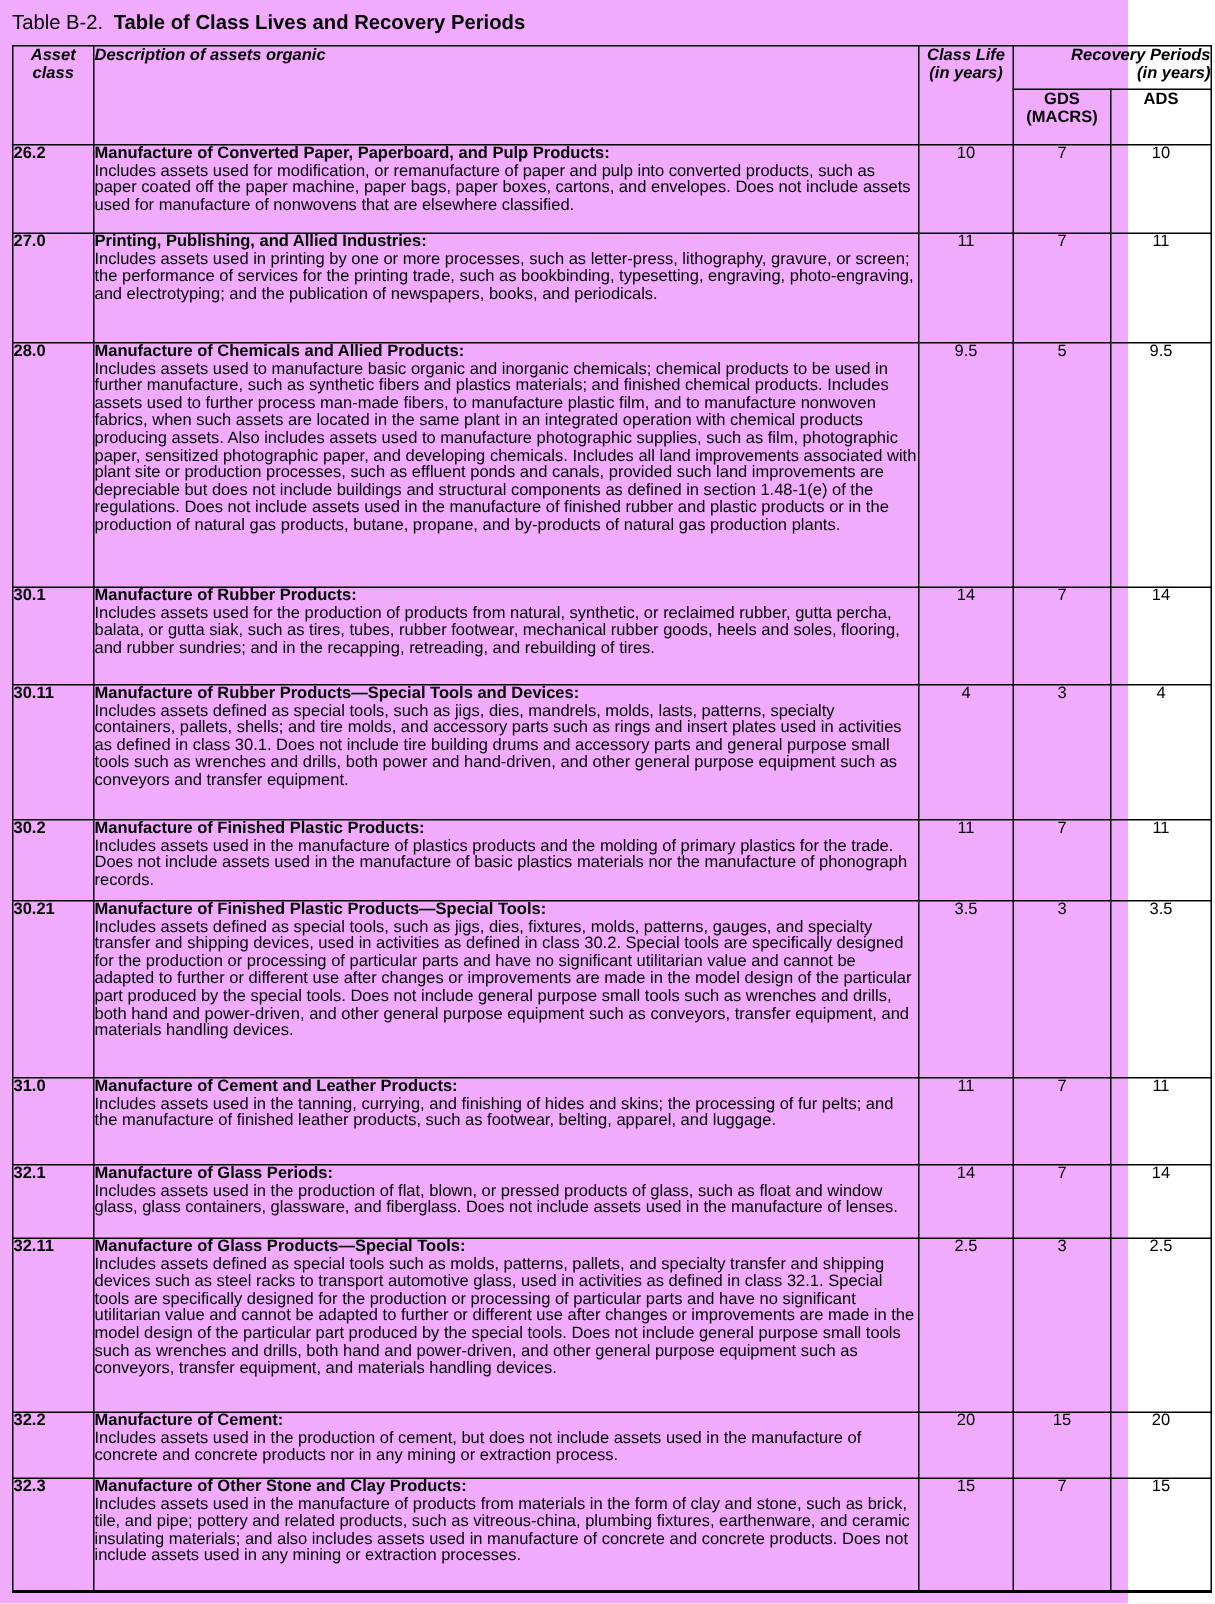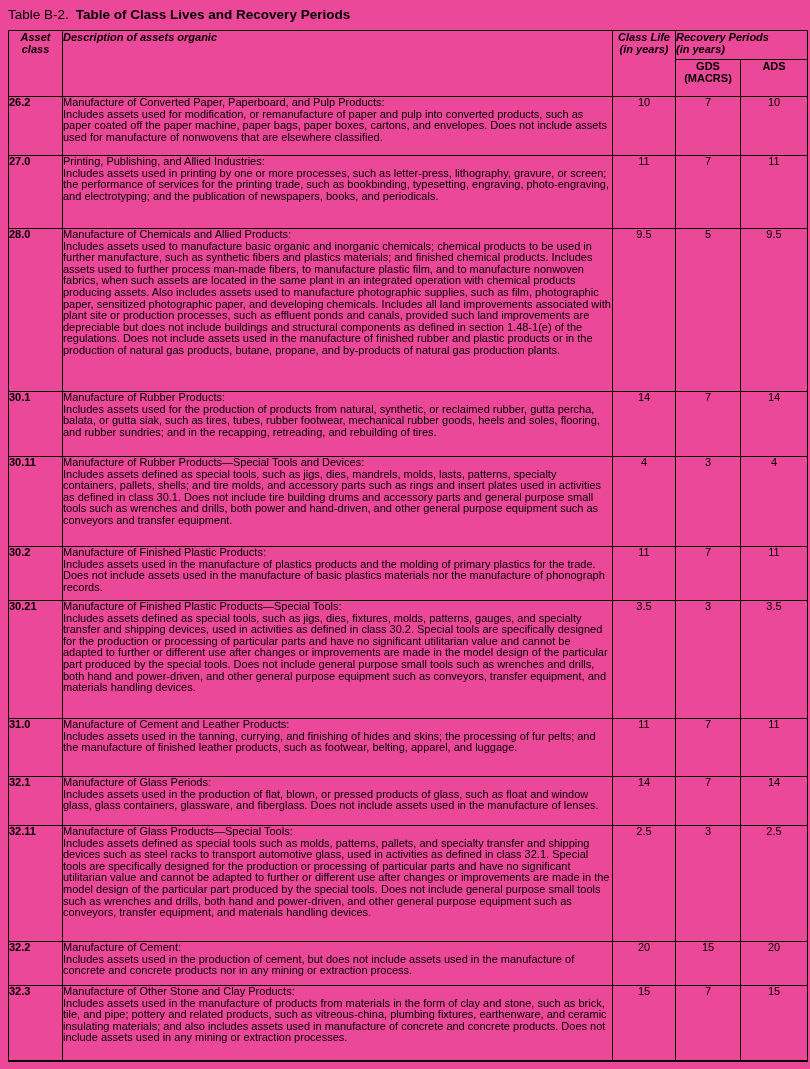--- a/index.html
+++ b/index.html
@@ -1,19 +1,19 @@
 <!DOCTYPE html>
 <html><head>
 <meta charset="utf-8">
 <style>
   html, body { margin: 0; padding: 0; background: #ffffff; }
   .page {
-    width: 810px;
+    width: 752px;
     min-height: 1069px;
-    background: #ec4899;
+    background: #f0abfc;
     color: #000000;
     font-family: "Liberation Sans", "DejaVu Sans", sans-serif;
     box-sizing: border-box;
     padding: 8px 0 0 8px;
   }
   .title-line { margin: 0 0 8px 0; font-size: 13.5px; line-height: 14px; }
   .title-prefix { font-weight: normal; }
   .title-main { font-weight: bold; margin-left: 7px; }
 
   table.b2 {
@@ -38,21 +38,21 @@
   col.c-ads { width: 67px; }
 
   
   thead th { font-weight: bold; line-height: 12px; }
   th.h-bottom { vertical-align: bottom; padding-bottom: 3px; }
   th.h-center { text-align: center; }
   th.h-left { text-align: left; padding-left: 13px; }
   th.pre { white-space: pre-line; }
   thead tr.hr1 { height: 29px; font-style: italic; }
   thead tr.hr2 { height: 37px; }
-  th.h-recovery { vertical-align: middle; text-align: left; white-space: pre-line; margin-top: 16px; }
+  th.h-recovery { vertical-align: middle; text-align: right; white-space: pre-line; margin-top: 16px; }
 
   
   tbody tr:nth-child(1)  { height: 59px; }
   tbody tr:nth-child(2)  { height: 73px; }
   tbody tr:nth-child(3)  { height: 163px; }
   tbody tr:nth-child(4)  { height: 65px; }
   tbody tr:nth-child(5)  { height: 90px; }
   tbody tr:nth-child(6)  { height: 54px; }
   tbody tr:nth-child(7)  { height: 118px; }
   tbody tr:nth-child(8)  { height: 58px; }
@@ -61,21 +61,21 @@
   tbody tr:nth-child(11) { height: 44px; }
   tbody tr:nth-child(12) { height: 75px; margin-left: 30px; }
 
   td.ac {
     font-weight: bold;
     text-align: left;
     padding-top: 2px;
     line-height: 11.6px;
   }
   td.desc { padding: 2px 24px 2px 13px; line-height: 11.6px; }
-  td.desc .row-title { font-weight: normal; }
+  td.desc .row-title { font-weight: bold; }
   td.desc .row-text { font-weight: normal; }
   td.val {
     text-align: center;
     padding-top: 14px;
     line-height: 11.6px;
   }
 </style>
 </head>
 <body>
 

